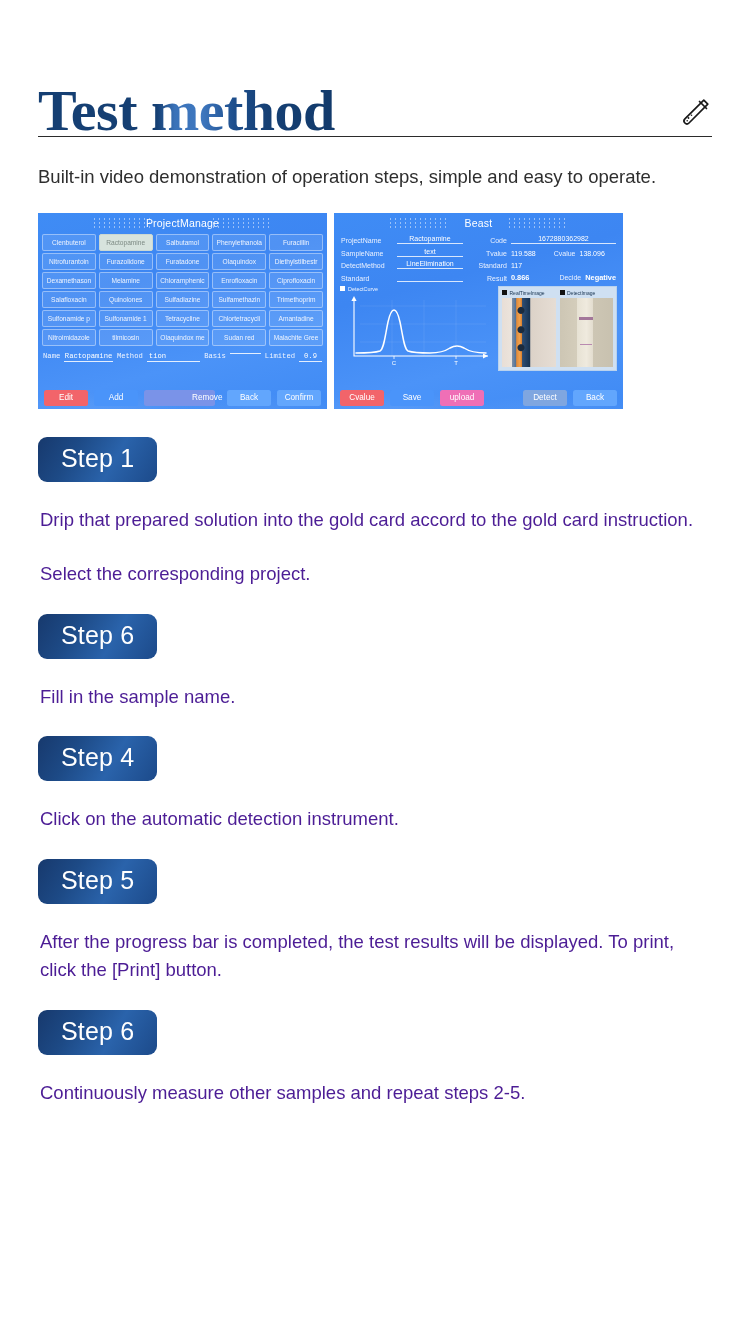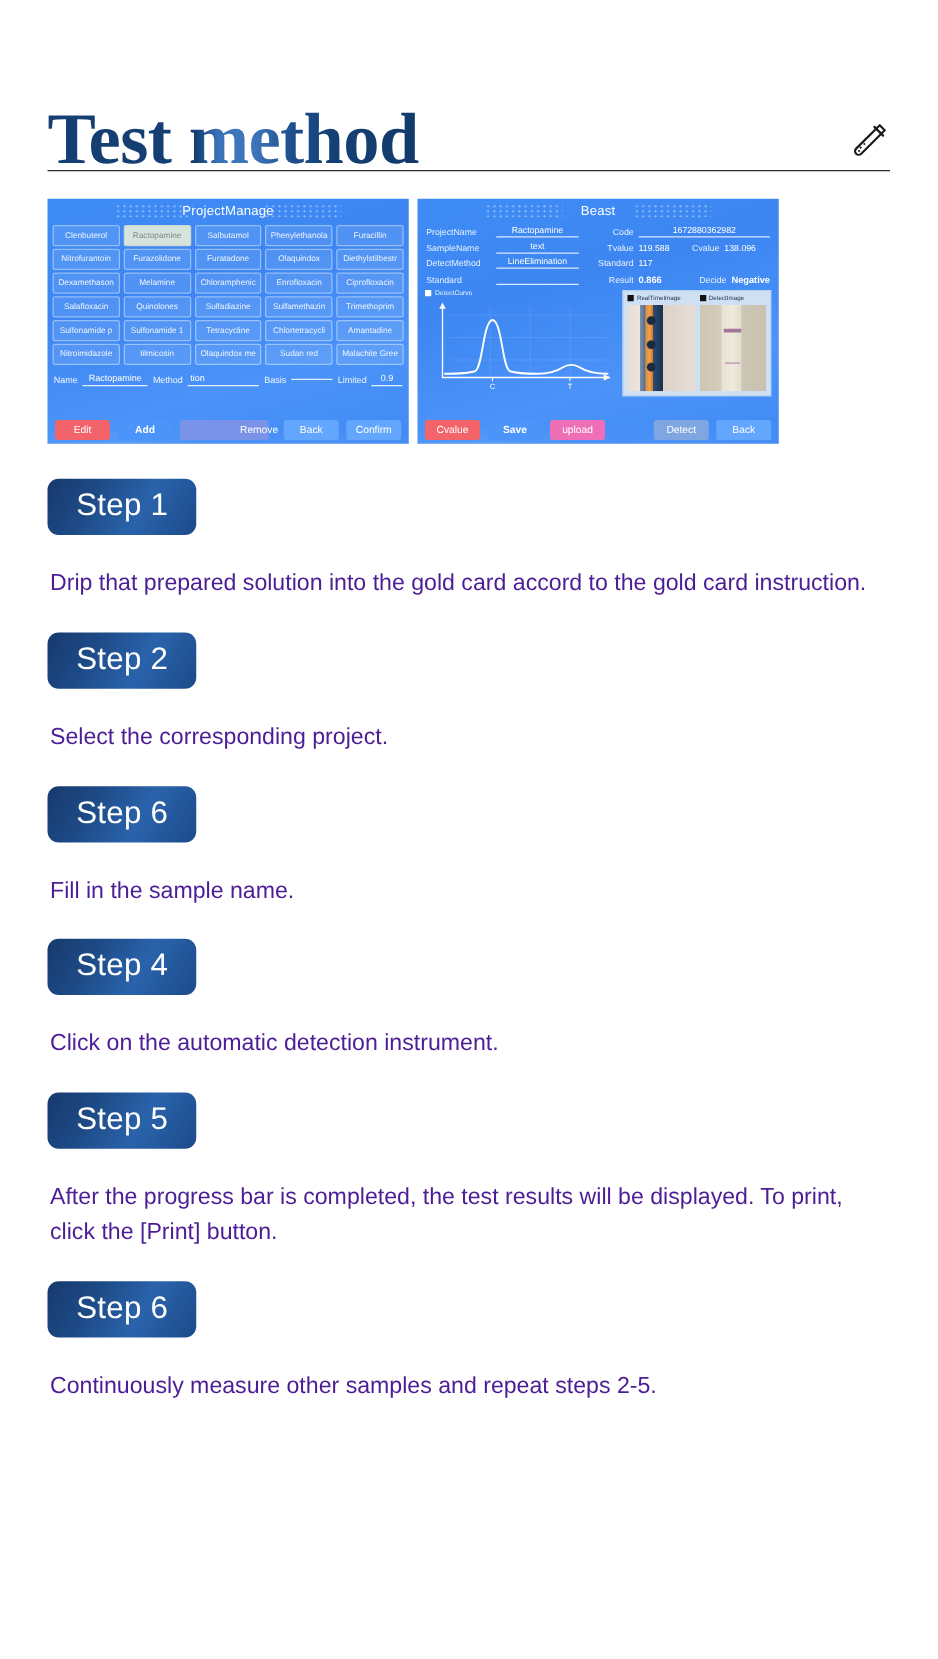--- a/index.html
+++ b/index.html
@@ -139,24 +139,25 @@
   .proj-cell.sel {
     background: #d7e3dd;
     border-color: #cbd8d2;
     color: #7d8a84;
   }
 
   
   .form-row {
     margin: 6px 5px 0 5px;
     display: flex;
-    align-items: center;
+    align-items: flex-start;
     gap: 4px;
     font-size: 7.2px;
     color: #f0f5ff;
+    font-family: Liberation Mono, monospace;
   }
   .form-row .lbl { white-space: nowrap; }
   .form-row .fld {
     border-bottom: 0.8px solid rgba(255,255,255,.85);
     text-align: center;
     padding-bottom: 1px;
     color: #ffffff;
     white-space: nowrap;
     overflow: hidden;
   }
@@ -180,21 +181,21 @@
     line-height: 16px;
     min-width: 44px;
     padding: 0 7px;
     text-align: center;
     border-radius: 2.5px;
     font-size: 8.2px;
     color: #ffffff;
     white-space: nowrap;
   }
   .sbtn.red      { background: #f2646a; }
-  .sbtn.blue     { background: #4a94fa; font-weight: bold; }
+  .sbtn.blue     { background: #4a94fa; }
   .sbtn.purple   { background: #7a93e8; padding-left: 48px; }
   .sbtn.lblue    { background: #62a6fd; }
   .sbtn.pink     { background: #ef6fb6; }
   .sbtn.muted    { background: #7fa6e0; }
   .spacer { flex: 1; }
 
   
   .beast-info {
     padding: 2px 7px 0 7px;
     display: grid;
@@ -325,20 +326,21 @@
         <path d="M21.5 5.5 L28.5 12.5"></path>
         <path d="M25.8 4.2 L29.8 8.2 L11.0 27.0 a2.9 2.9 0 0 1 -4.1 0 l-0.0 -0.0 a2.9 2.9 0 0 1 0 -4.1 Z"></path>
         <circle cx="10.5" cy="22.0" r="0.9" fill="#1a1a1a" stroke="none"></circle>
         <circle cx="13.5" cy="19.2" r="0.8" fill="#1a1a1a" stroke="none"></circle>
         <circle cx="9.2" cy="24.8" r="0.8" fill="#1a1a1a" stroke="none"></circle>
       </svg>
     </span>
   </div>
   <div class="divider"></div>
 
+  <p class="intro">Built-in video demonstration of operation steps, simple and easy to operate.</p>
 
   <div class="screens">
 
     <div class="screen">
       <div class="wave"></div>
 
       <div class="scr-title">
         <span class="dots l"></span>
         <span class="t">ProjectManage</span>
         <span class="dots r"></span>
@@ -497,21 +499,20 @@
       </div>
     </div>
   </div>
 
   <div class="steps">
     <div class="step-block">
       <div class="step-badge">Step 1</div>
       <p class="step-text">Drip that prepared solution into the gold card accord to the gold card instruction.</p>
     </div>
     <div class="step-block">
-      <div class="step-badge">Step 2</div>
       <p class="step-text">Select the corresponding project.</p>
     </div>
     <div class="step-block">
       <div class="step-badge">Step 6</div>
       <p class="step-text">Fill in the sample name.</p>
     </div>
     <div class="step-block">
       <div class="step-badge">Step 4</div>
       <p class="step-text">Click on the automatic detection instrument.</p>
     </div>

